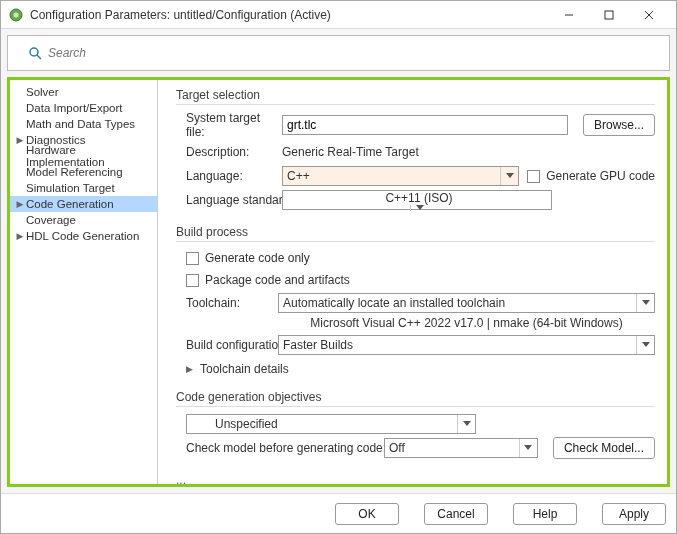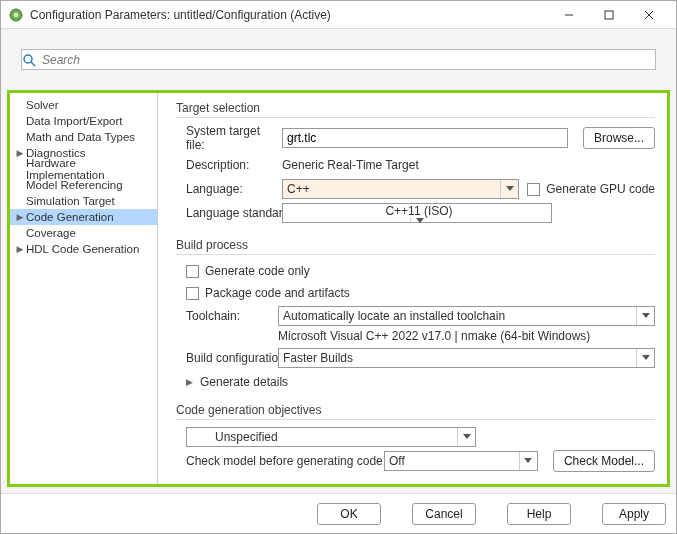--- a/index.html
+++ b/index.html
@@ -5,21 +5,21 @@
   * { box-sizing: border-box; margin: 0; padding: 0; font-family: "Segoe UI", Arial, sans-serif; font-size: 12px; }
   body { background: #f5f5f5; width: 677px; height: 534px; display: flex; flex-direction: column; border: 1px solid #aaa; }
 
   .titlebar { height: 28px; display: flex; align-items: center; padding: 0 7px; border-bottom: 1px solid #ddd; background: #fff; }
   .titlebar .app-icon { width: 16px; height: 16px; margin-right: 6px; display: flex; align-items: center; justify-content: center; }
   .titlebar .title { flex: 1; color: #333; font-size: 12px; }
   .titlebar .win-controls { display: flex; gap: 0; }
   .titlebar .win-btn { width: 40px; height: 24px; display: flex; align-items: center; justify-content: center; color: #333; }
   .titlebar .win-btn svg { stroke: #333; }
 
-  .searchbar { margin: 20px; border: 1px solid #bbb; height: 21px; display: flex; align-items: center; padding: 0 0; background: #fff; }
+  .searchbar { margin: 6px; border: 1px solid #bbb; height: 36px; display: flex; align-items: center; padding: 0 20px; background: #fff; }
   .searchbar .search-icon { width: 14px; height: 14px; margin-right: 6px; }
   .searchbar input { border: none; outline: none; flex: 1; font-style: italic; color: #888; font-size: 12px; background: transparent; }
 
   .main { flex: 1; display: flex; margin: 0 6px 6px 6px; border: 3px solid #84cc16; background: #fff; overflow: hidden; }
   .sidebar { width: 148px; border-right: 1px solid #ccc; padding-top: 4px; }
   .nav-item { display: flex; align-items: center; height: 16px; color: #333; padding-left: 4px; cursor: default; }
   .nav-item.selected { background: #b3d7ff; }
   .nav-item .arrow { width: 12px; display: inline-flex; justify-content: center; color: #666; font-size: 9px; }
   .nav-item .arrow.hidden { visibility: hidden; }
   .nav-item .label { font-size: 11.5px; }
@@ -33,26 +33,26 @@
   .form-input { flex: 1; height: 20px; border: 1px solid #999; padding: 0 4px; background: #fff; font-size: 12px; }
   .form-input.text { flex: 1; }
   .form-input.dropdown { display: flex; align-items: center; justify-content: space-between; padding-right: 0; }
   .form-input.dropdown.warn { background: #fdf1e6; }
   .drop-arrow { width: 18px; height: 100%; display: flex; align-items: center; justify-content: center; border-left: 1px solid #ccc; color: #555; }
   .drop-arrow svg { display:block; }
   .btn { height: 22px; border: 1px solid #999; border-radius: 3px; background: #fff; padding: 0 10px; margin-left: 15px; font-size: 12px; color: #222; }
   .chk-row { display: flex; align-items: center; margin: 2px 0 2px 0; height: 20px; }
   .chk { width: 13px; height: 13px; border: 1px solid #888; margin-right: 6px; background: #fff; }
   .static-text { font-size: 12px; color: #333; }
-  .sub-under { margin-left: 96px; font-size: 12px; color: #333; margin-top: 0; margin-bottom: 4px; }
+  .sub-under { margin-left: 96px; font-size: 12px; color: #333; margin-top: 0; margin-bottom: 4px; text-align: center; }
   .expand-row { display: flex; align-items: center; margin-top: 6px; color: #333; }
   .expand-row .arrow { width: 12px; font-size: 9px; color: #666; margin-right: 2px; }
   .ellipsis { margin-top: 14px; color: #666; }
 
-  .footer { height: 40px; display: flex; align-items: center; justify-content: flex-end; padding: 0 10px; gap: 16px; background: #fff; border-top: 1px solid #ddd; }
+  .footer { height: 40px; display: flex; align-items: center; justify-content: flex-end; padding: 0 10px; gap: 10px; background: #fff; border-top: 1px solid #ddd; }
   .footer .btn { width: 64px; min-width: 64px; }
 
   .section-block { margin-bottom: 14px; }
   .indent { padding-left: 10px; }
 </style>
 </head>
 <body>
 
 <div class="titlebar">
   <span class="app-icon">
@@ -208,21 +208,21 @@
             <span>Faster Builds</span>
             <span class="drop-arrow">
                 <svg width="8" height="6">
                   <polygon points="0,0 8,0 4,5" fill="#555"></polygon>
                 </svg>
               </span>
           </div>
         </div>
         <div class="expand-row">
           <span class="arrow">▶</span>
-          <span>Generate details</span>
+          <span>Toolchain details</span>
         </div>
       </div>
     </div>
 
     <div class="section-block">
       <div class="section-title">Code generation objectives</div>
       <hr class="section-divider">
       <div class="indent">
         <div class="form-row">
           <div class="form-input dropdown" style="max-width:290px;padding-left:28px;">

